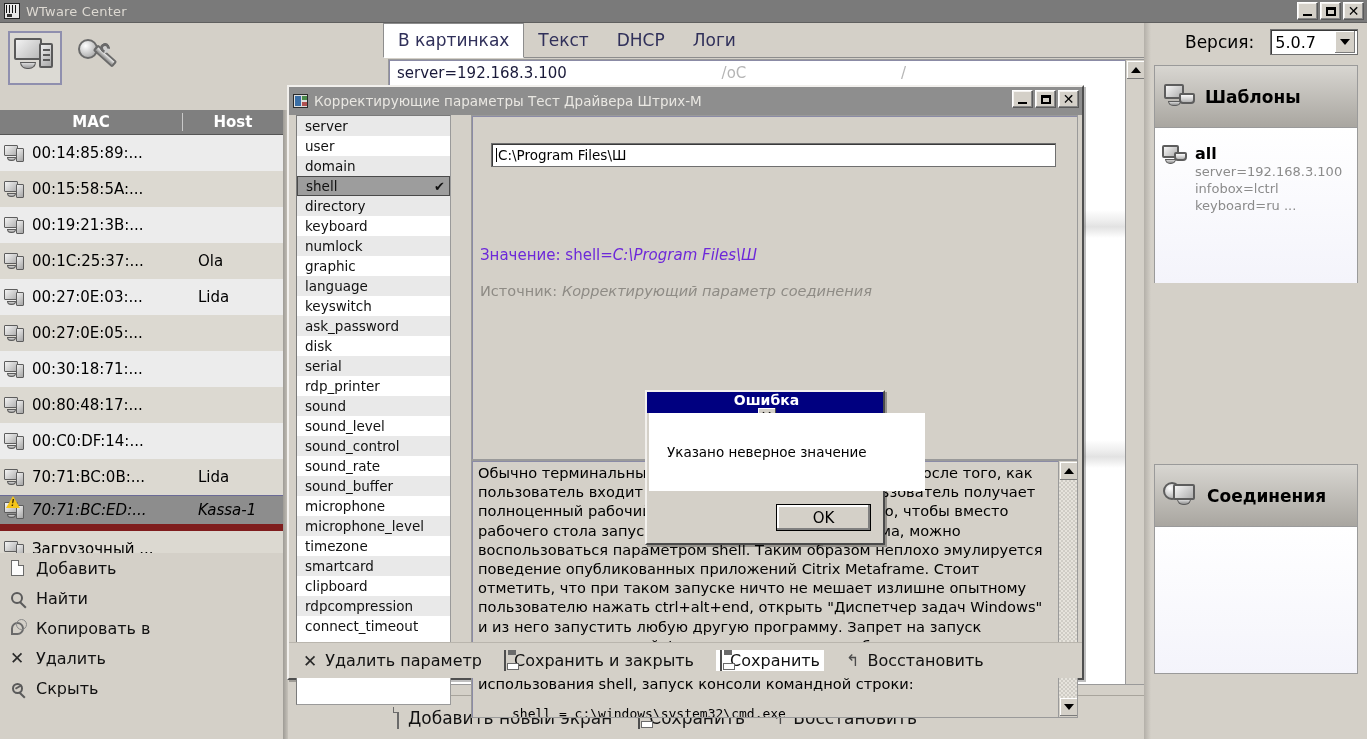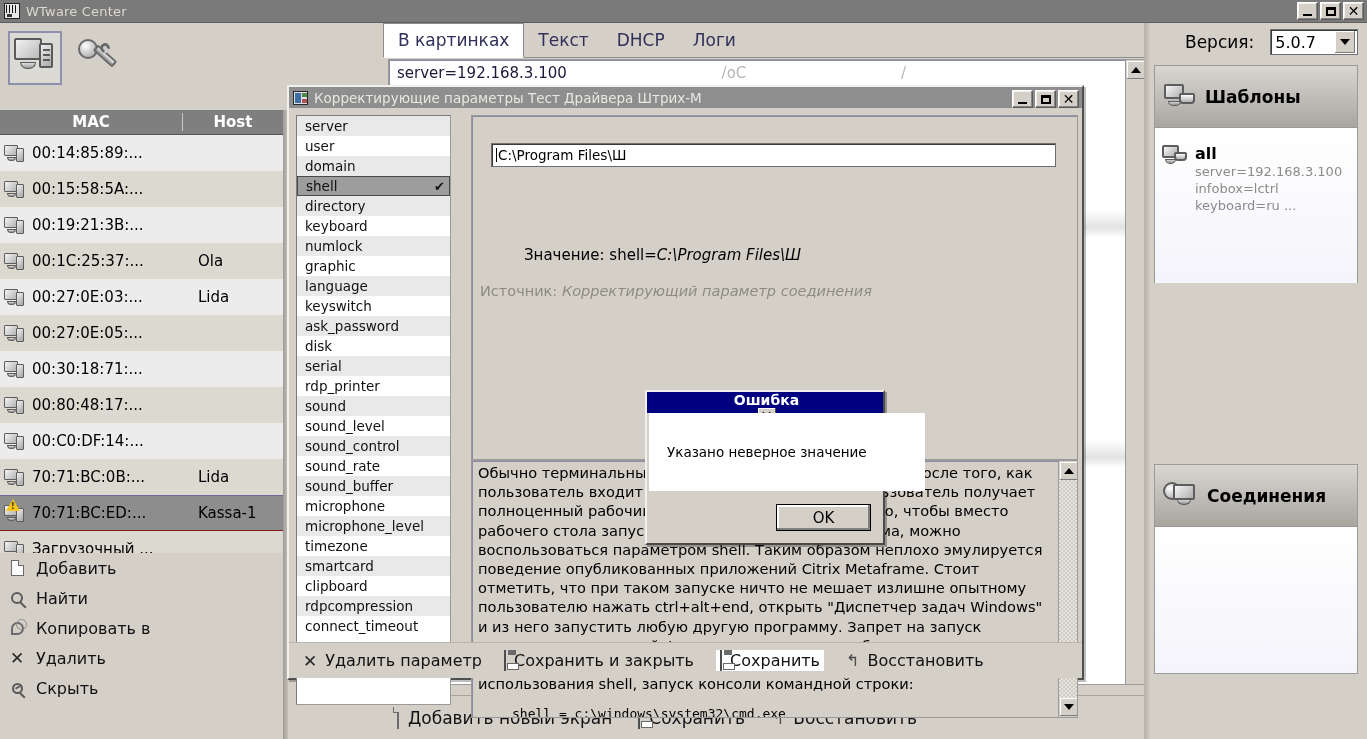--- a/index.html
+++ b/index.html
@@ -130,21 +130,21 @@
   
   .maclist {
     position:absolute; left:0; top:135px; width:283px; height:418px;
     background:#ececec; overflow:hidden;
   }
   .macrow {
     display:flex; align-items:center; height:36px;
     font-size:15px; color:#000; padding-left:4px;
   }
   .macrow.alt { background:#dcd9d1; }
-  .macrow.sel { background:#8d8d8d; border-top:1px solid #6b6b96; border-bottom:1px solid #7f1d1d; }
+  .macrow.sel { background:#8d8d8d; border-top:1px solid #6b6b96; border-bottom:7px solid #7f1d1d;font-style:italic; }
   .macrow .mac { width:166px; margin-left:6px; }
   .macrow .host { }
   .pc-sm { position:relative; width:22px; height:19px; flex:0 0 auto; }
   .pc-sm .m {
     position:absolute; left:0; top:1px; width:14px; height:11px;
     background: linear-gradient(135deg,#f4f4f4,#b0b0b0);
     border:1.5px solid #5d5d5d; border-radius:1px;
   }
   .pc-sm .s {
     position:absolute; left:3px; top:13px; width:9px; height:4px;
@@ -311,21 +311,21 @@
 
   
   .dlg {
     position:absolute; left:287px; top:85px; width:797px; height:595px;
     background:#d4d0c8;
     border:2px solid #f2f0ed;
     border-right-color:#4f4f4f; border-bottom-color:#4f4f4f;
     box-shadow: 2px 2px 0 rgba(0,0,0,.25);
   }
   .dlg-title {
-    height:21px; background:#8e8e8e; display:flex; align-items:center;
+    height:28px; background:#8e8e8e; display:flex; align-items:center;
     color:#e9e7e2; font-size:13.5px; padding-left:4px; gap:6px;
   }
   .dlg-ticon {
     width:15px;height:14px;background:#dedede;border:1px solid #2a2a2a;
     position:relative; flex:0 0 auto;
   }
   .dlg-ticon::before{content:"";position:absolute;left:1px;top:1px;width:6px;height:10px;background:#3a6ea5;}
   .dlg-ticon::after{content:"";position:absolute;left:8px;top:1px;width:5px;height:4px;background:#4a8a4a;box-shadow:0 6px 0 #b05050;}
   .dlg-winbtns { position:absolute; right:3px; top:3px; display:flex; gap:2px; }
 
@@ -360,21 +360,21 @@
     background:#fff; border:1px solid #6f6f6f;
     box-shadow: inset 1px 1px 0 #3a3a3a;
     font-size:13.5px; color:#000; padding:3px 4px;
     font-family:"DejaVu Sans","Liberation Sans",sans-serif;
     display:flex; align-items:center;
   }
   .val-input .caret {
     display:inline-block; width:1px; height:14px; background:#000; margin-right:1px;
   }
   .value-line {
-    position:absolute; left:8px; top:130px; font-size:15px; color:#000000;margin-left:44px;
+    position:absolute; left:8px; top:130px; font-size:15px; color:#6d28d9;
   }
   .value-line i { font-style: italic; }
   .source-line {
     position:absolute; left:8px; top:167px; font-size:14.5px; color:#8e8b85;
   }
   .source-line i { font-style: italic; }
 
   .descbox {
     position:absolute; left:182px; top:373px; width:607px; height:258px;
     background:#d4d0c8; border:1px solid #9a9a9a;

